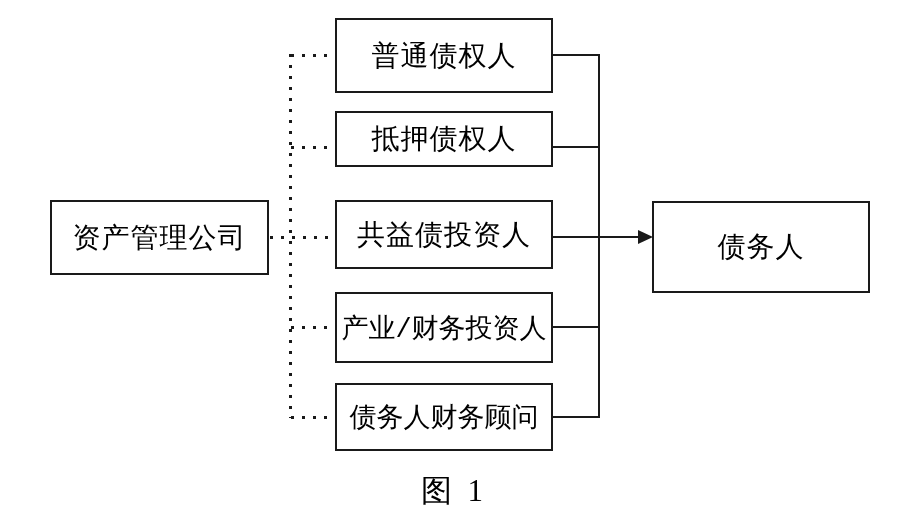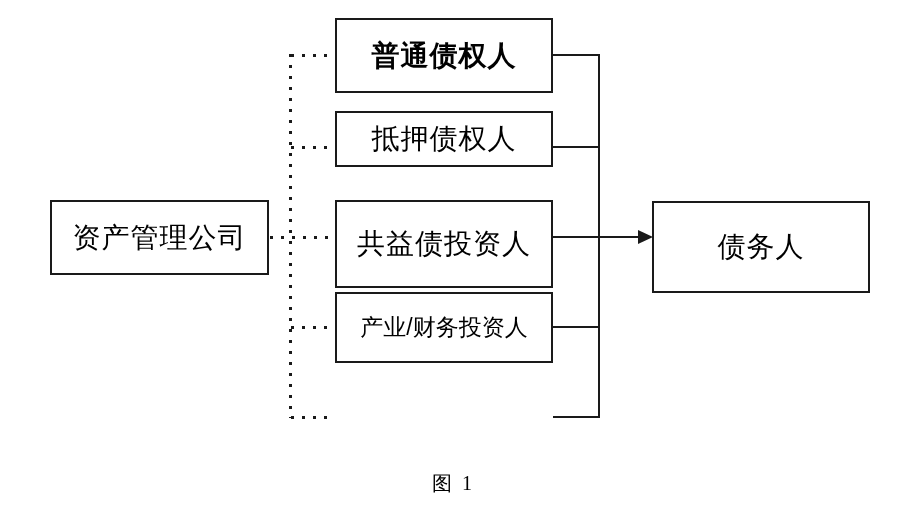--- a/index.html
+++ b/index.html
@@ -24,24 +24,24 @@
     align-items: center;
     justify-content: center;
     font-size: 28px;
     color: #000000;
     letter-spacing: 1px;
     white-space: nowrap;
     z-index: 2;
   }
   .left-node  { left: 50px;  top: 200px; width: 219px; height: 75px; }
   .mid-node   { left: 335px; width: 218px; }
-  .mid-1 { top: 18px;  height: 75px; font-weight: bold; }
+  .mid-1 { top: 18px;  height: 75px; }
   .mid-2 { top: 111px; height: 56px; }
-  .mid-3 { top: 200px; height: 88px; }
-  .mid-4 { top: 292px; height: 71px; font-size: 23px; letter-spacing: 0; }
+  .mid-3 { top: 200px; height: 69px; }
+  .mid-4 { top: 292px; height: 71px; font-size: 27px; letter-spacing: 0; font-family: Liberation Mono, monospace; }
   .mid-5 { top: 383px; height: 68px; font-size: 27px; letter-spacing: 0; }
   .right-node { left: 652px; top: 201px; width: 218px; height: 92px; }
 
   .solid-h {
     position: absolute;
     height: 2px;
     background: #1a1a1a;
     z-index: 1;
   }
   .solid-v {
@@ -73,40 +73,41 @@
     border-left: 15px solid #1a1a1a;
     z-index: 3;
   }
   .caption {
     position: absolute;
     left: 0;
     top: 470px;
     width: 100%;
     text-align: center;
     font-family: "Liberation Serif", serif;
-    font-size: 20px;
+    font-size: 31px;
     color: #000000;
     white-space: pre;
   }
 </style>
 </head>
 <body>
 
 <div class="canvas">
 
   <div class="node left-node">资产管理公司</div>
 
   <div class="node mid-node mid-1">普通债权人</div>
 
   <div class="node mid-node mid-2">抵押债权人</div>
 
   <div class="node mid-node mid-3">共益债投资人</div>
 
   <div class="node mid-node mid-4">产业/财务投资人</div>
 
+  <div class="node mid-node mid-5">债务人财务顾问</div>
 
   <div class="node right-node">债务人</div>
 
   <div class="dot-v" style="left:289px; top:54px; height:364px;"></div>
   <div class="dot-h" style="left:259px; top:236px; width:76px;"></div>
   <div class="dot-h" style="left:291px; top:54px; width:44px;"></div>
   <div class="dot-h" style="left:291px; top:146px; width:44px;"></div>
   <div class="dot-h" style="left:291px; top:326px; width:44px;"></div>
   <div class="dot-h" style="left:291px; top:416px; width:44px;"></div>
 

